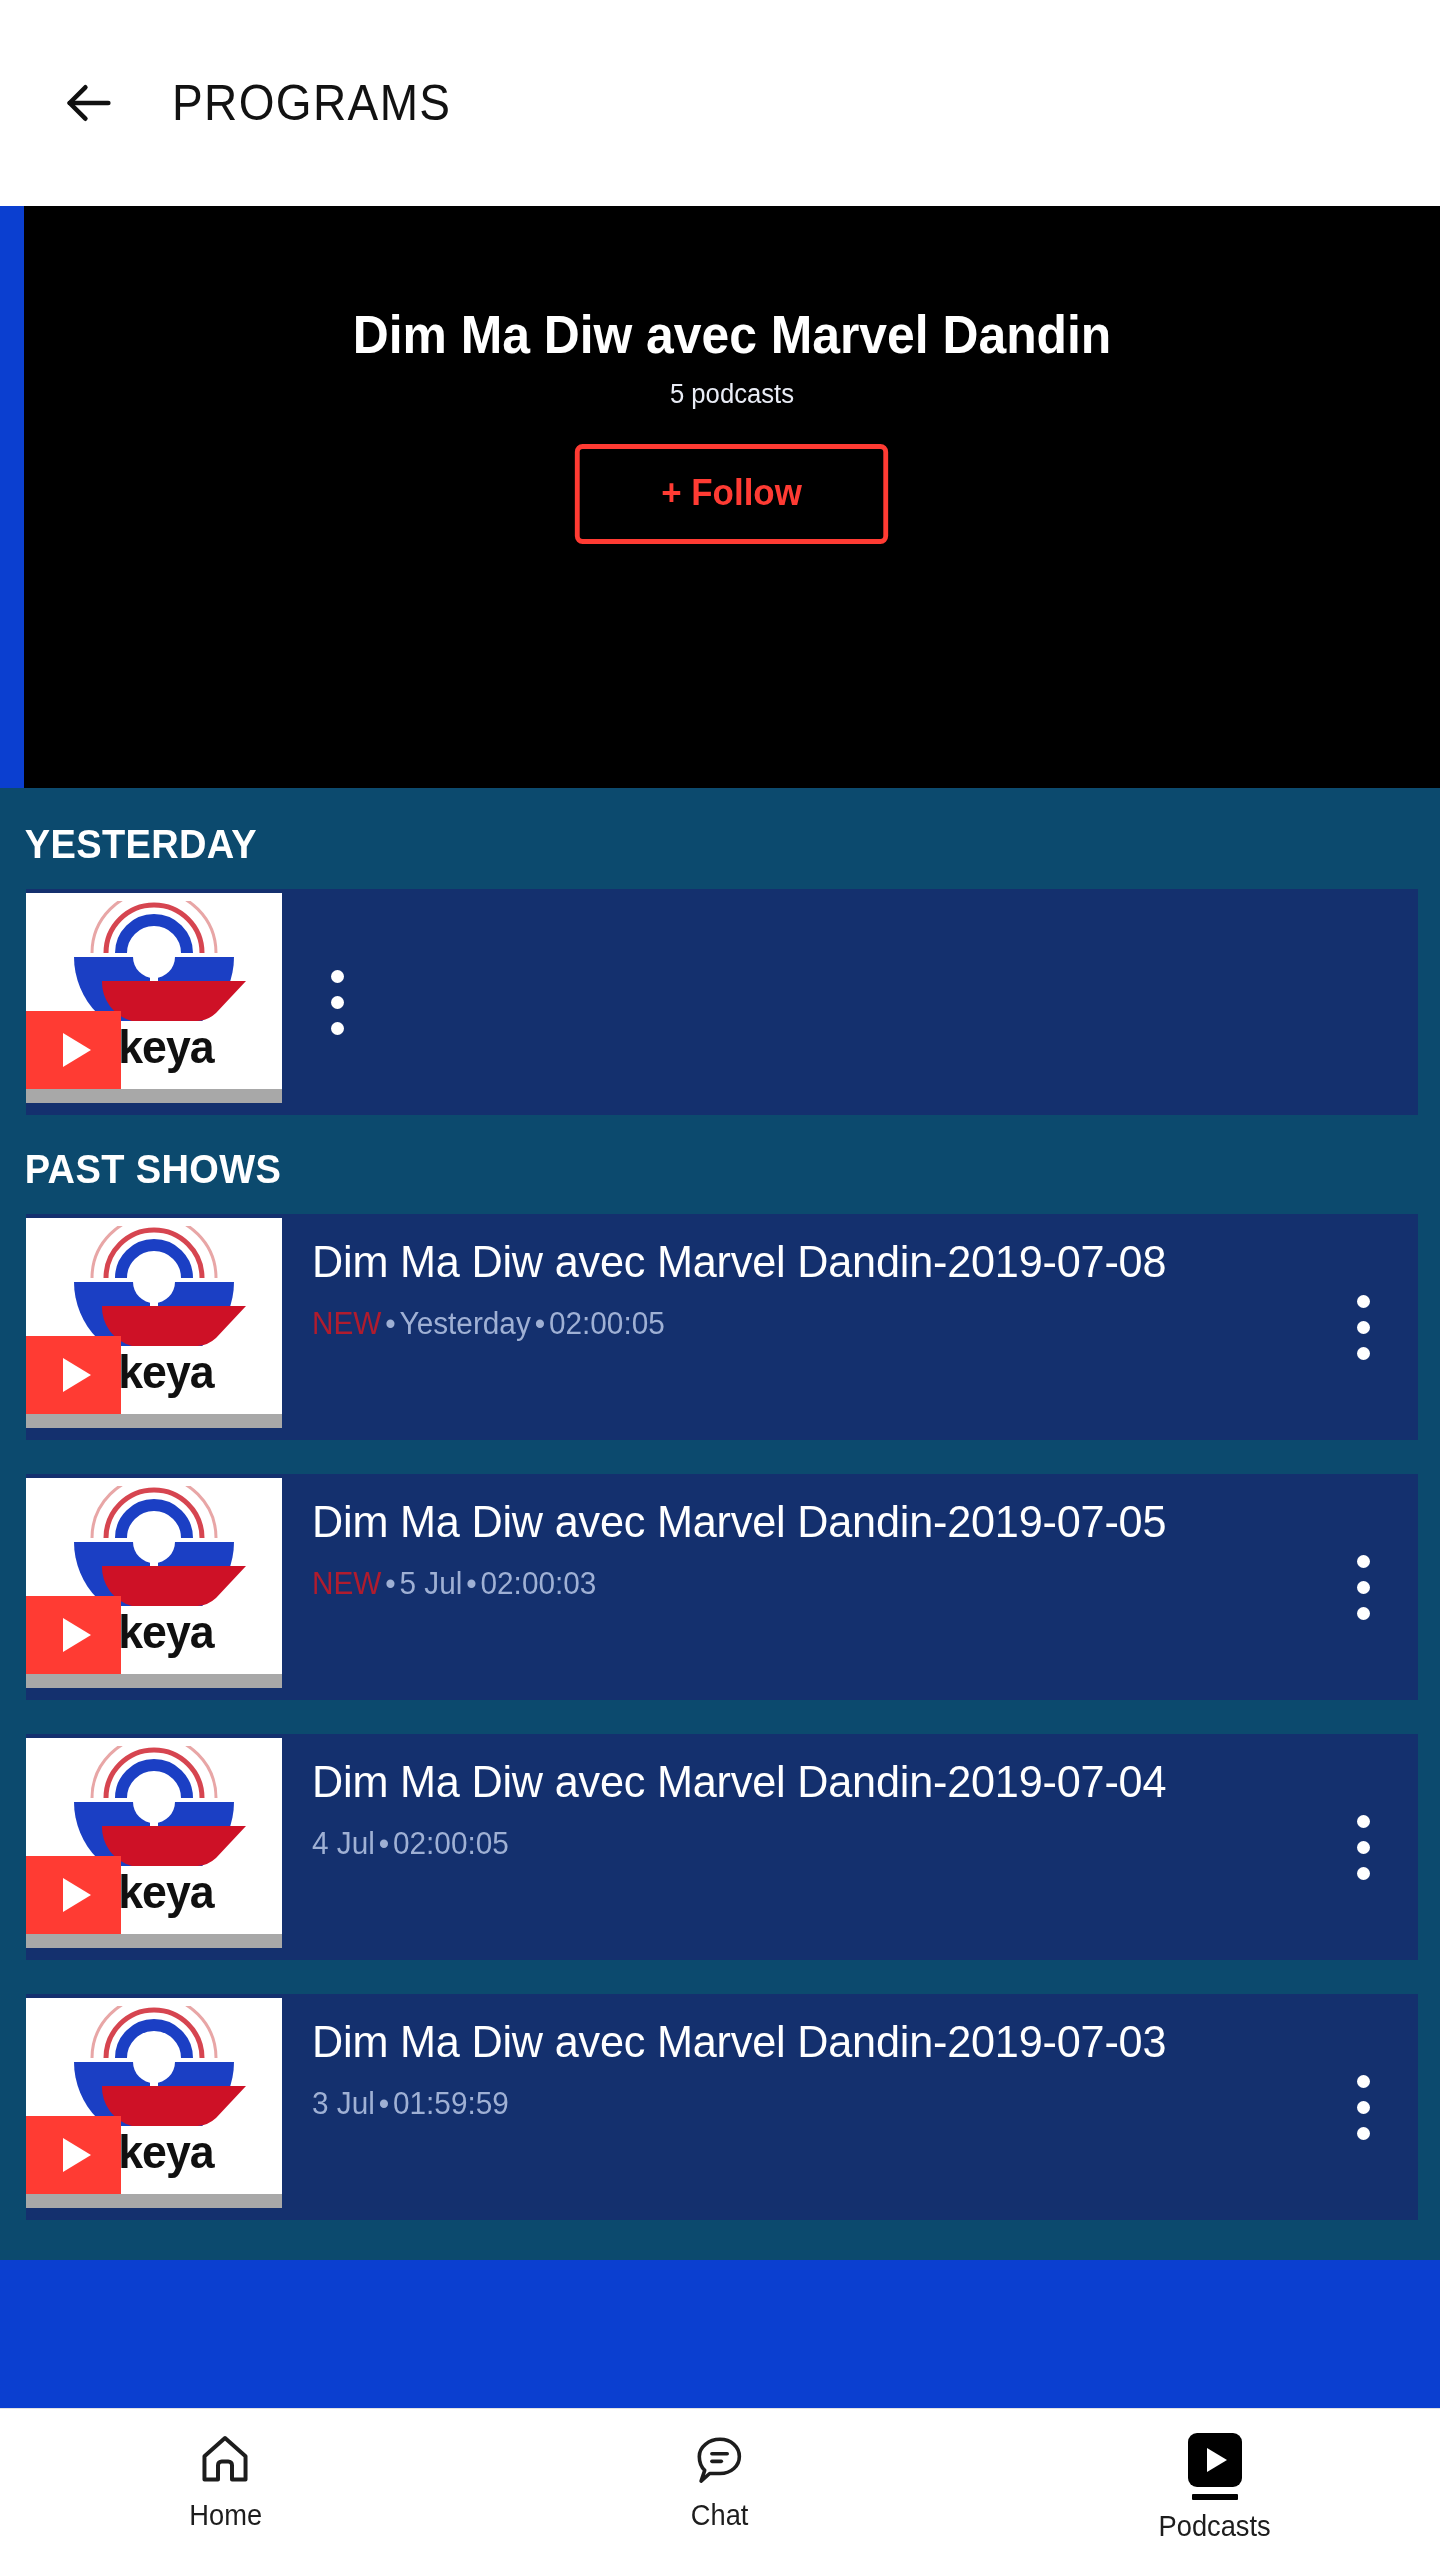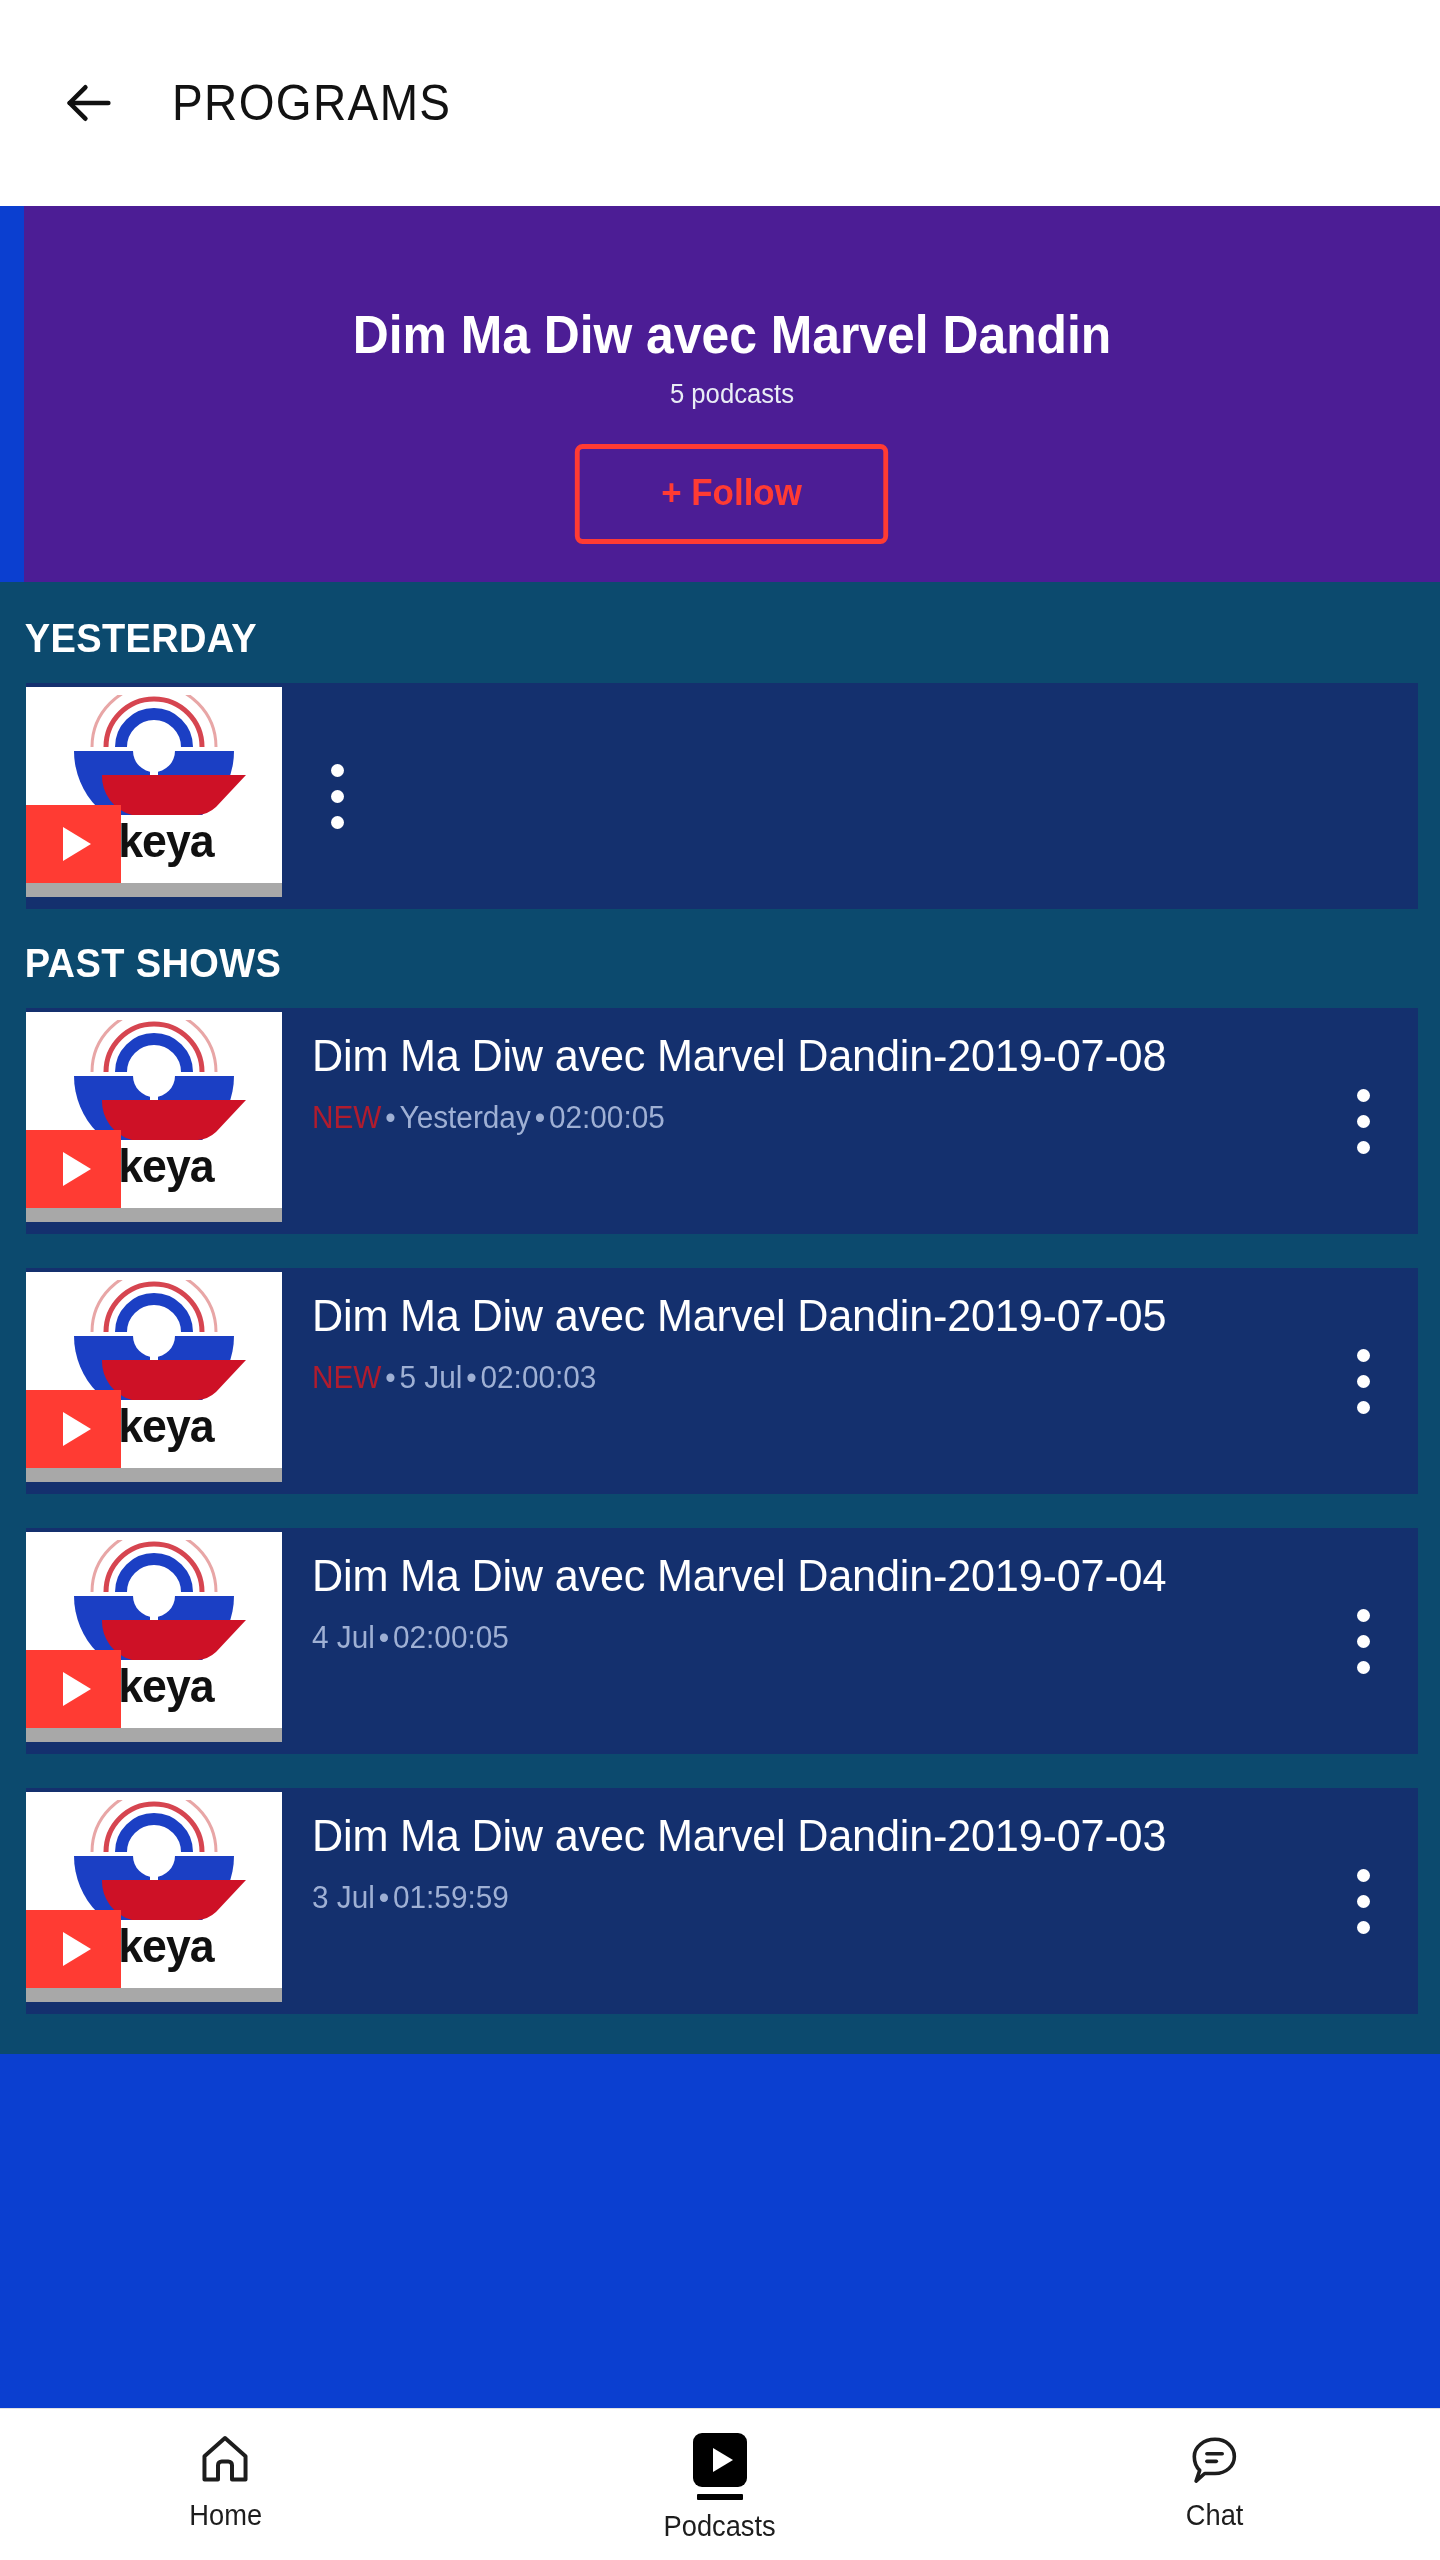--- a/index.html
+++ b/index.html
@@ -39,22 +39,22 @@
     letter-spacing: 1.5px;
     margin-left: 46px;
     font-weight: 400;
     transform: scaleX(0.92);
     transform-origin: left center;
     white-space: nowrap;
   }
 
   
   .hero {
-    background: #4c1d95;
-    height: 376px;
+    background: #000000;
+    height: 582px;
     box-sizing: border-box;
     padding-top: 98px;
     text-align: center;
     margin-left: 24px;
   }
   .hero-title {
     color: #ffffff;
     font-size: 53px;
     font-weight: bold;
     letter-spacing: 0px;
@@ -456,30 +456,30 @@
     <div class="nav-item">
       <div class="nav-icon">
         <svg width="56" height="56" viewBox="0 0 24 24" fill="none" stroke="#1d1d1d" stroke-width="1.7" stroke-linejoin="round" stroke-linecap="round">
           <path d="M3.2 10.4 L12 2.6 L20.8 10.4 L20.8 20.4 L15 20.4 L15 14.2 A1.6 1.6 0 0 0 13.4 12.6 L10.6 12.6 A1.6 1.6 0 0 0 9 14.2 L9 20.4 L3.2 20.4 Z"></path>
         </svg>
       </div>
       <div class="nav-label">Home</div>
     </div>
     <div class="nav-item">
       <div class="nav-icon">
-        <div class="pod-square">
-          <span class="tri"></span>
-        </div>
-      </div>
-      <div class="active-underline"></div>
-      <div class="nav-label">Podcasts</div>
-    </div>
-    <div class="nav-item">
-      <div class="nav-icon">
         <svg width="54" height="54" viewBox="0 0 24 24" fill="none" stroke="#1d1d1d" stroke-width="1.6" stroke-linecap="round" stroke-linejoin="round">
           <path d="M12 2.8 C17 2.8 20.6 6.2 20.6 10.4 C20.6 14.6 17 18 12 18 L7.4 18 L3.6 21.4 L5.2 16.6 C3.6 15 2.8 12.9 2.8 10.4 C2.8 6.2 7 2.8 12 2.8 Z"></path>
           <line x1="8.4" y1="9.2" x2="15.2" y2="9.2"></line>
           <line x1="8.4" y1="12.6" x2="12.6" y2="12.6"></line>
         </svg>
       </div>
       <div class="nav-label">Chat</div>
     </div>
+    <div class="nav-item">
+      <div class="nav-icon">
+        <div class="pod-square">
+          <span class="tri"></span>
+        </div>
+      </div>
+      <div class="active-underline"></div>
+      <div class="nav-label">Podcasts</div>
+    </div>
   </div>
 
 </body></html>

